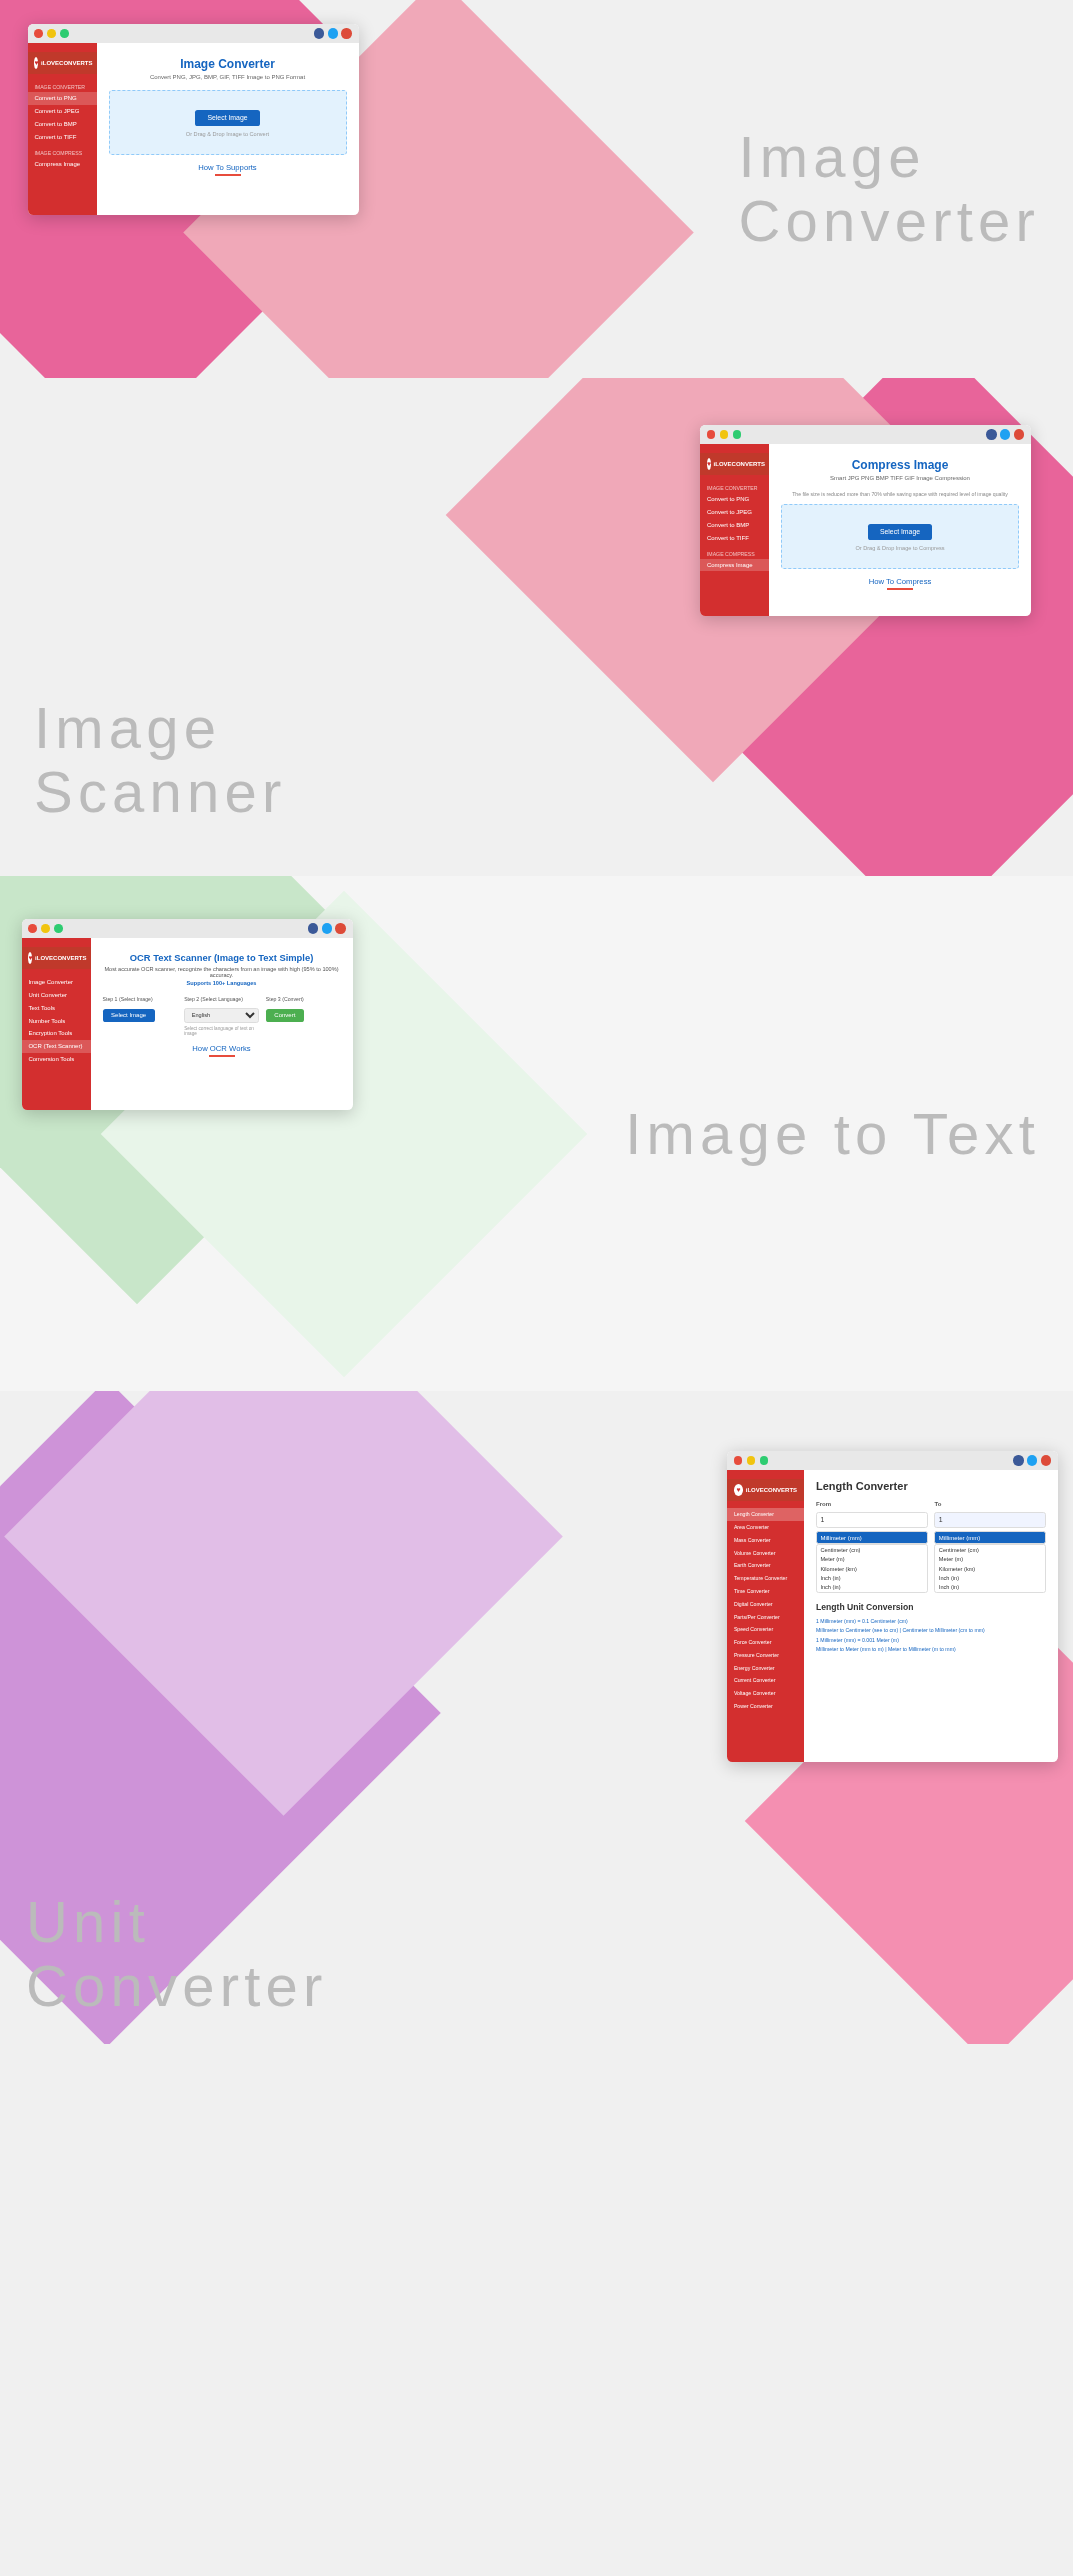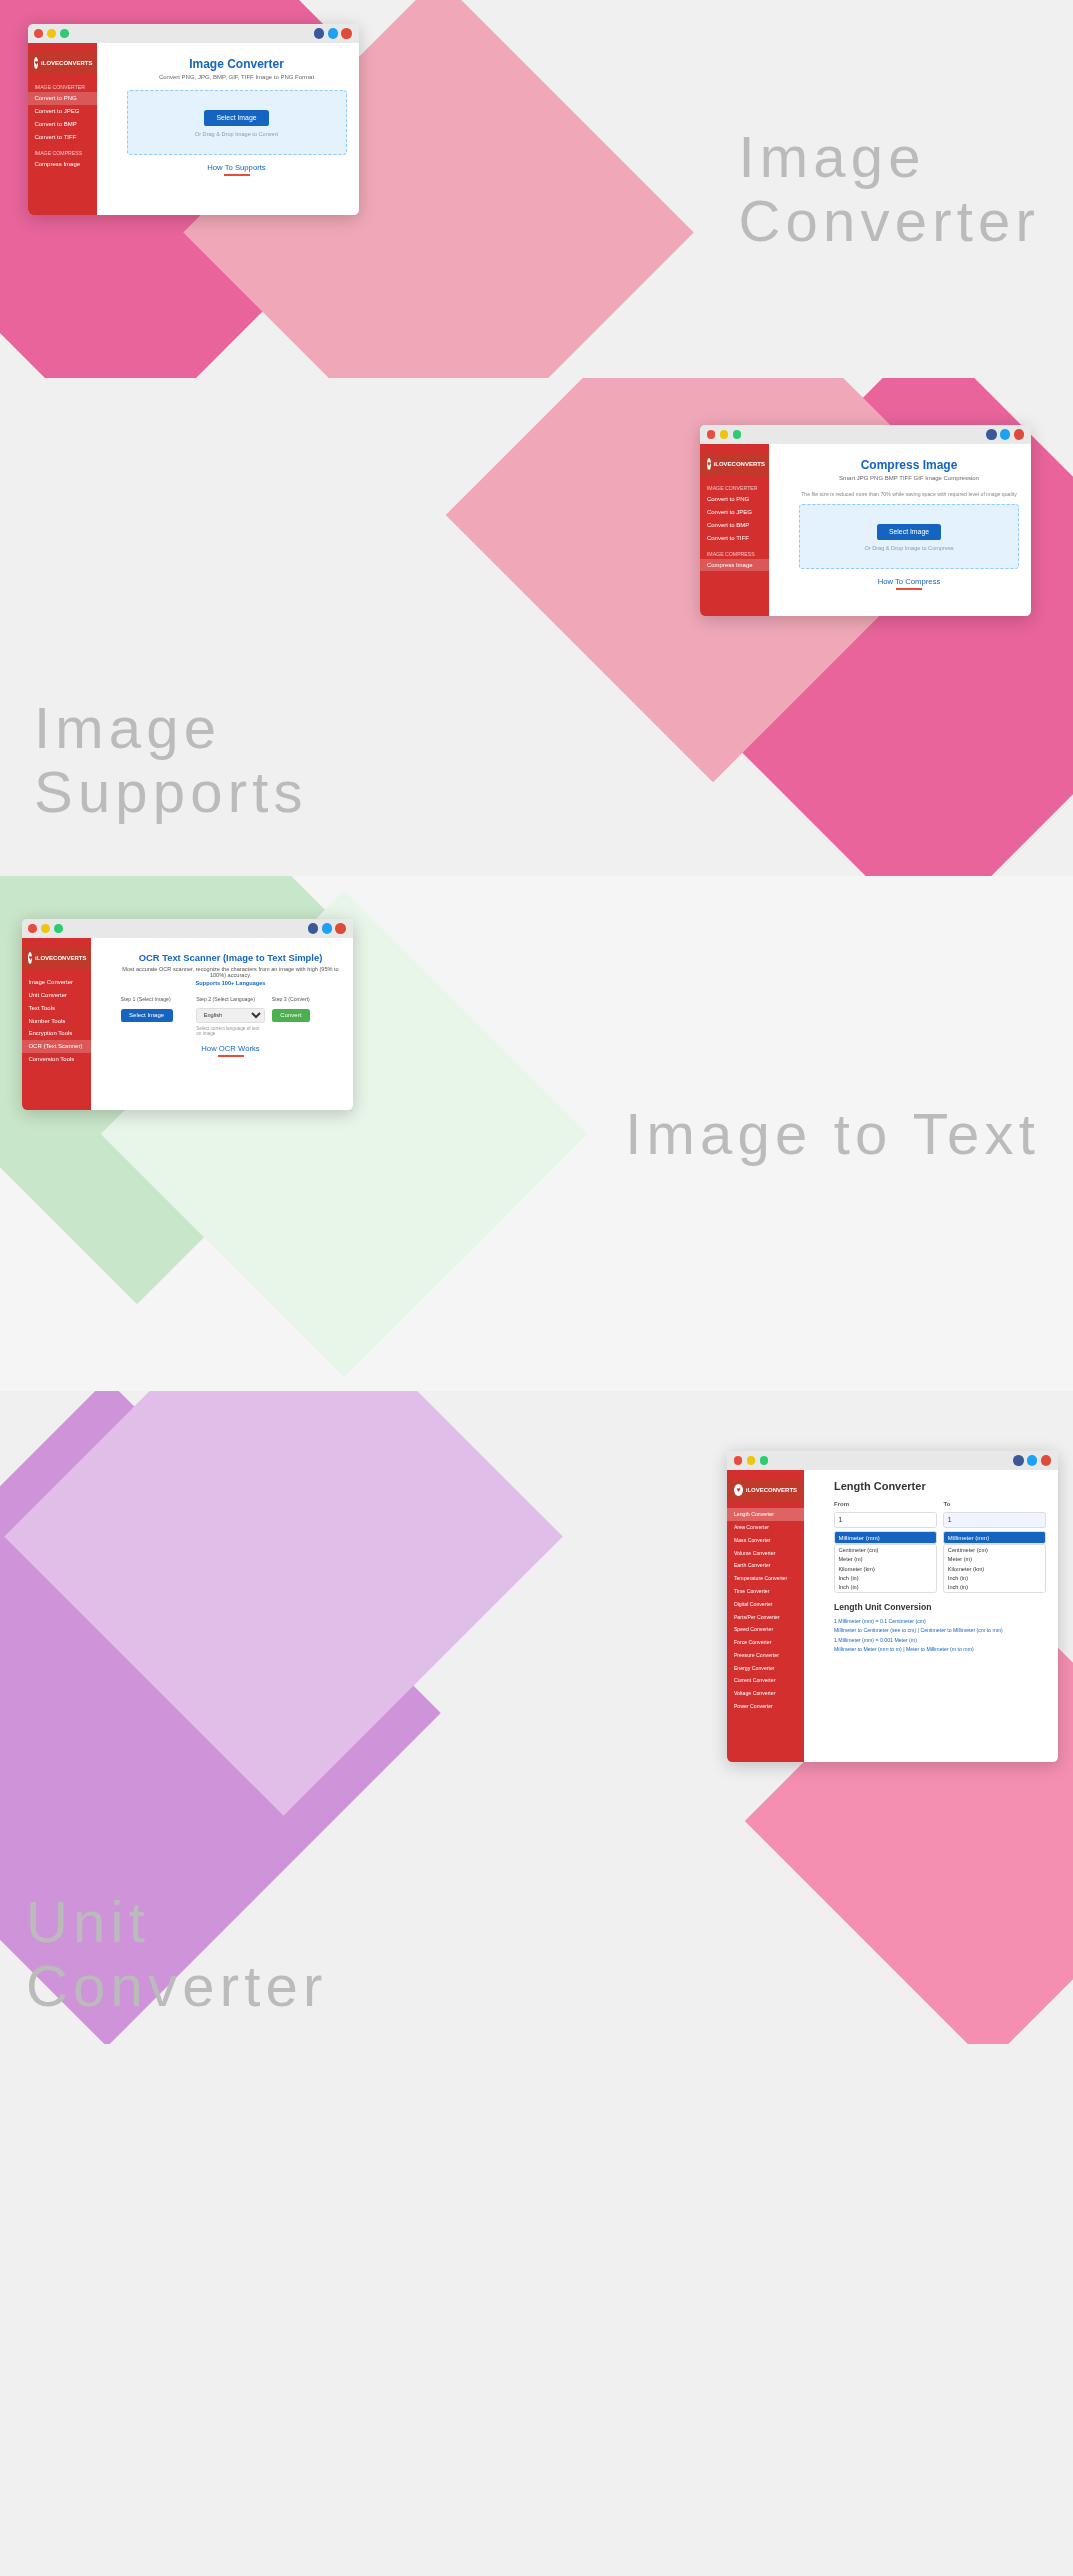--- a/index.html
+++ b/index.html
@@ -80,21 +80,20 @@
     .win-social-icon {
       width: 10.3px; height: 10.3px;
       border-radius: 50%;
     }
     .win-social-icon.fb { background: #3b5998; }
     .win-social-icon.tw { background: #1da1f2; }
     .win-social-icon.gp { background: #dd4b39; }
 
     .win-body {
       display: flex;
-      gap: 18px;
     }
     .win-sidebar {
       width: 69px;
       background: #d32f2f;
       min-height: 172px;
       padding: 8.6px 0;
     }
     .win-sidebar-logo {
       background: #c0392b;
       padding: 5.2px 6.9px;
@@ -575,21 +574,21 @@
   </div>
 
   <div class="section-2">
     <div class="section-2-bg">
       <div class="diamond-pink-2"></div>
       <div class="diamond-salmon-2"></div>
     </div>
 
     <div class="section-text-left">
       <div class="section-big-text">Image</div>
-      <div class="section-big-text">Supports</div>
+      <div class="section-big-text">Scanner</div>
     </div>
 
     <div class="app-window-2">
       <div class="win-titlebar">
         <div class="win-dot red"></div>
         <div class="win-dot yellow"></div>
         <div class="win-dot green"></div>
         <div class="win-social-icons">
           <div class="win-social-icon fb"></div>
           <div class="win-social-icon tw"></div>

